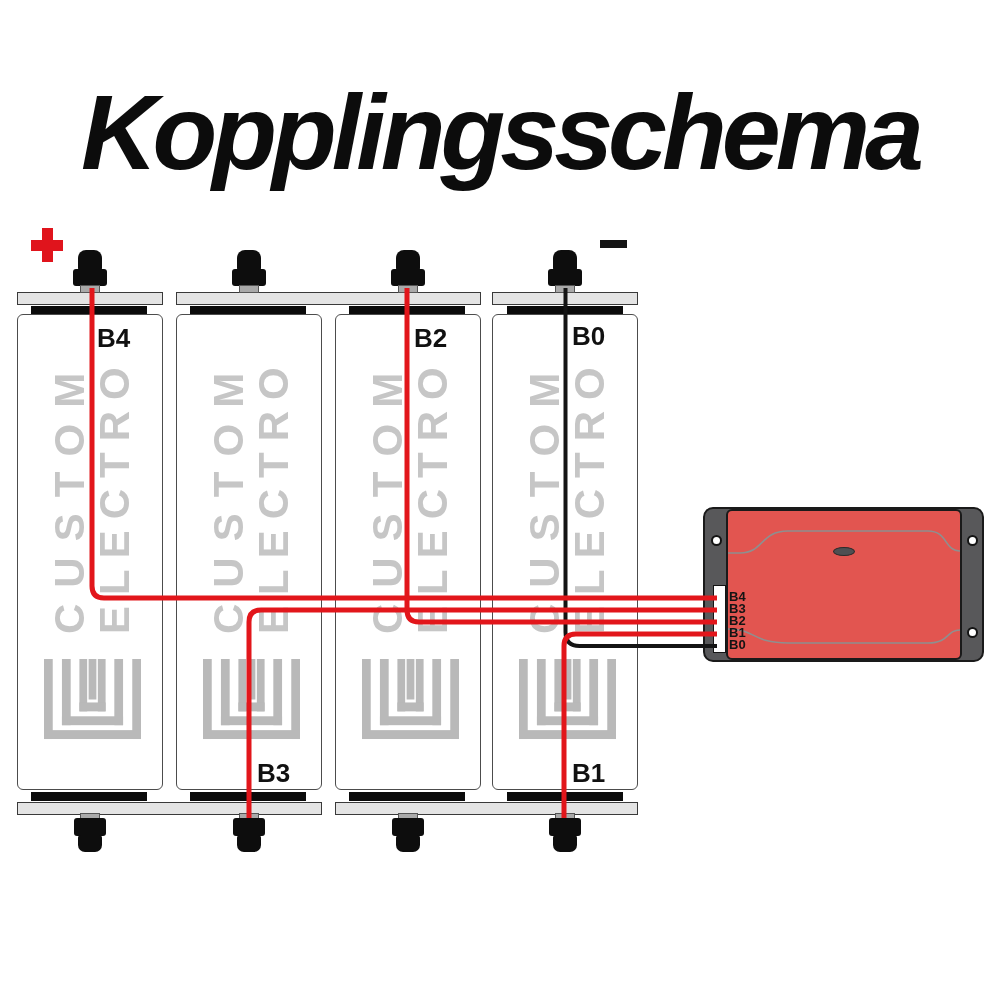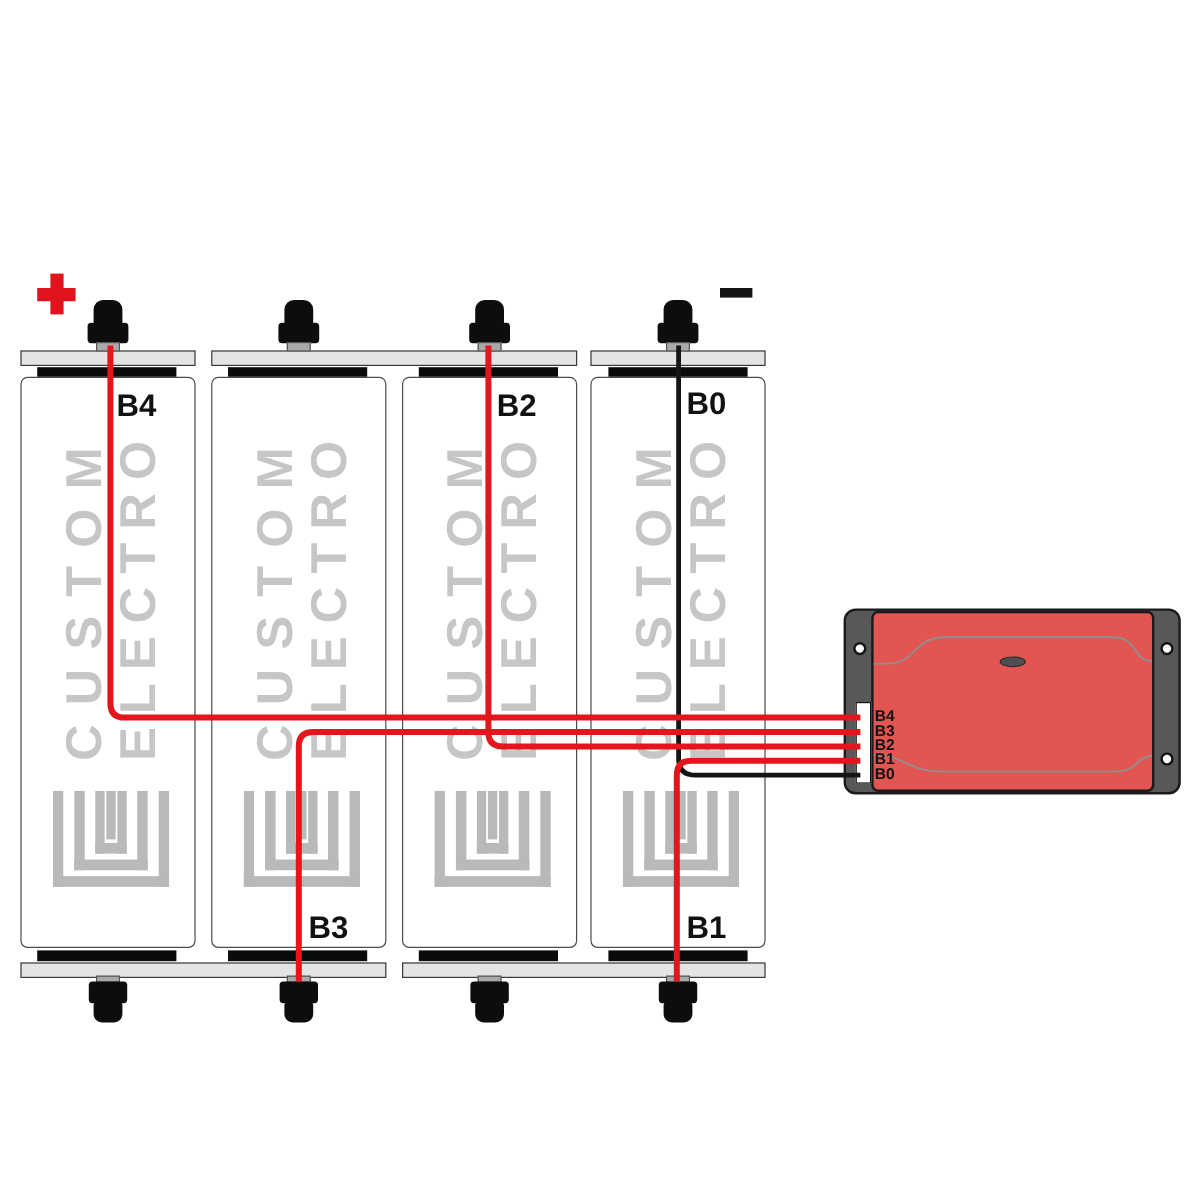--- a/index.html
+++ b/index.html
@@ -63,20 +63,21 @@
   
   .wires{position:absolute;left:0;top:0;z-index:5;pointer-events:none;}
   .wires path{fill:none;stroke-width:5px;}
   .wires path.blackwire{stroke-width:4px;}
 </style>
 </head>
 <body>
 
 <div class="page">
 
+  <div class="title">Kopplingsschema</div>
 
   <div class="plus" aria-label="+">
     <div class="pv" style="background: rgb(224, 20, 28);"></div>
     <div class="ph" style="background: rgb(224, 20, 28);"></div>
   </div>
   <div class="minus" aria-label="−" style="background: rgb(20, 20, 20);"></div>
 
   <div class="busbar" style="left:17px;top:292px;width:146px;"></div>
   <div class="busbar" style="left:176px;top:292px;width:305px;"></div>
   <div class="busbar" style="left:492px;top:292px;width:146px;"></div>

